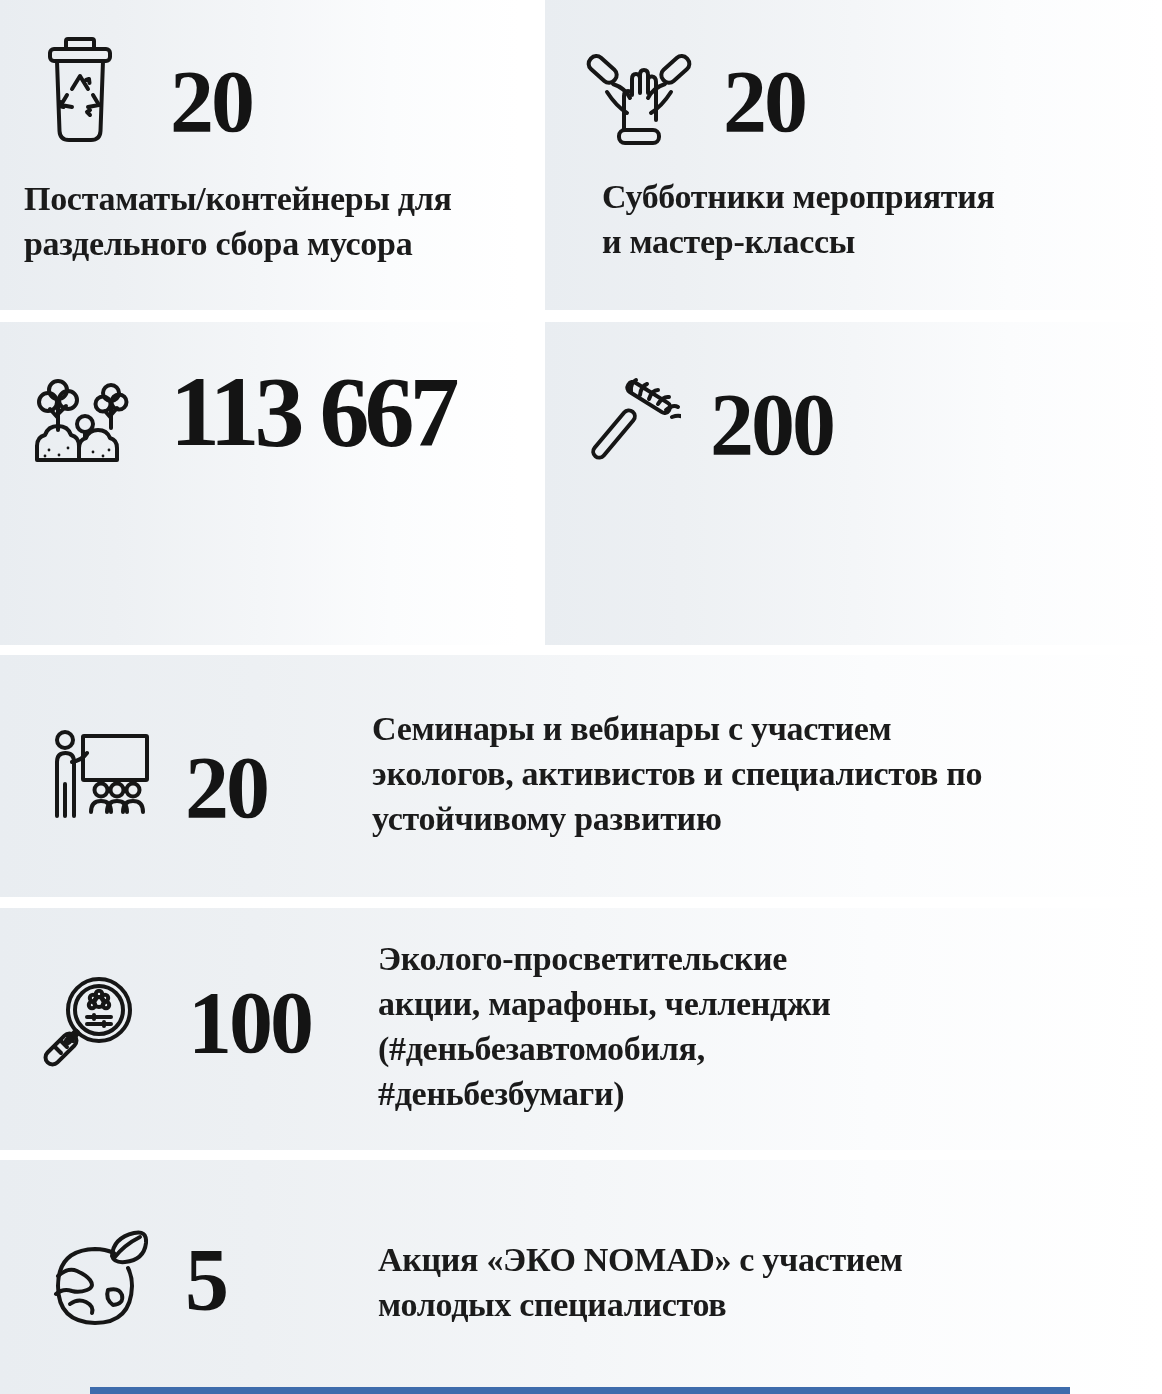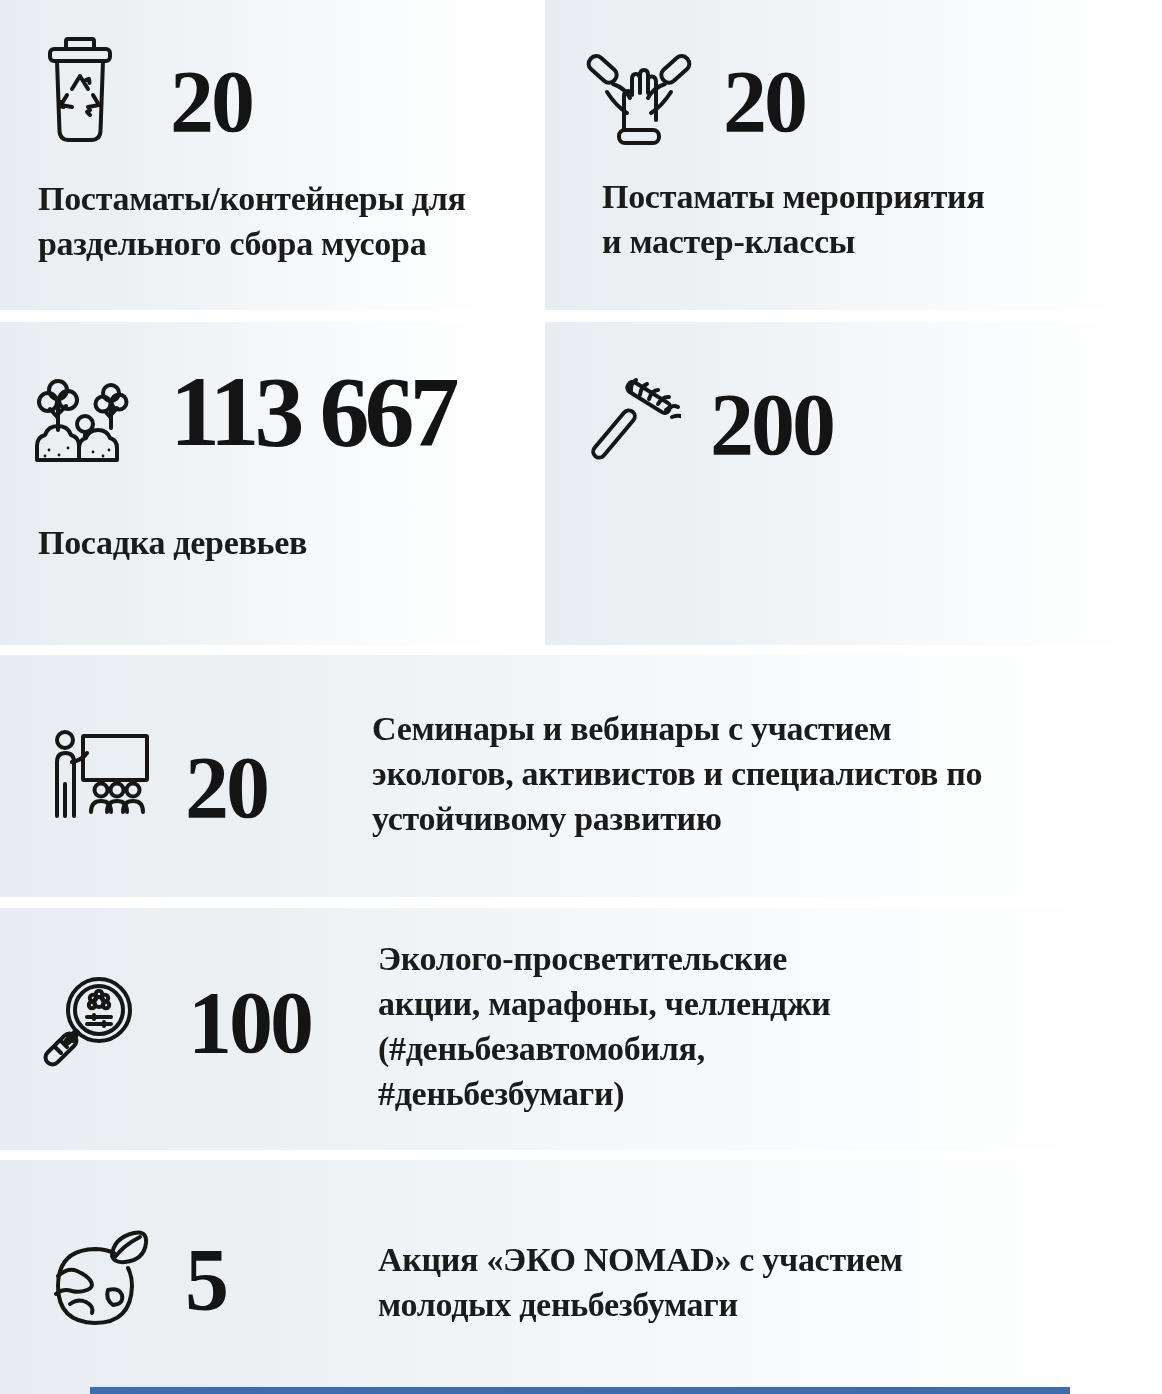--- a/index.html
+++ b/index.html
@@ -31,21 +31,21 @@
     position:absolute;
     font-weight:700;font-size:34px;line-height:1.32;
     letter-spacing:-0.3px;color:#1b1b1b;white-space:pre-line;
   }
   .icon{position:absolute;display:block;}
   .icon svg{display:block;width:100%;height:100%;}
 
   
   .c1 .icon{left:33px;top:36px;width:94px;height:114px;}
   .c1 .value{left:170px;top:58px;}
-  .c1 .label{left:38px;top:177px;width:480px;}
+  .c1 .label{left:24px;top:177px;width:480px;}
   
   .c2 .icon{left:40px;top:46px;width:108px;height:106px;}
   .c2 .value{left:178px;top:58px;}
   .c2 .label{left:57px;top:175px;width:460px;}
   
   .c3 .icon{left:33px;top:46px;width:106px;height:96px;}
   .c3 .value{left:170px;top:40px;font-size:100px;letter-spacing:-5px;}
   .c3 .label{left:38px;top:199px;width:470px;}
   
   .c4 .icon{left:38px;top:44px;width:98px;height:104px;}
@@ -98,21 +98,21 @@
       <rect x="74" y="16" width="32" height="15" rx="7" transform="rotate(-42 90 23)"></rect>
       <path d="M28 38 q12 4 17 14"></path>
       <path d="M22 46 q9 14 20 21"></path>
       <path d="M80 38 q-12 4 -17 14"></path>
       <path d="M86 46 q-9 14 -20 21"></path>
       <path d="M39 84 V50 q0 -5 4 -5 t4 4 v-16 q0 -5 4 -5 t4 5 v14 v-18 q0 -5 4 -5 t4 5 v18 v-12 q0 -5 4 -4.5 t4 5.5 v38"></path>
       <rect x="34" y="84" width="40" height="13" rx="6"></rect>
     </svg>
   </span>
   <div class="value">20</div>
-  <div class="label">Постаматы мероприятия
+  <div class="label">Субботники мероприятия
 и мастер-классы</div>
 </div>
 
 <div class="card c3">
   <span class="icon">
     <svg viewBox="0 0 106 96" fill="none" stroke="#161616" stroke-width="4" stroke-linecap="round" stroke-linejoin="round">
       <circle cx="15" cy="34" r="9"></circle>
       <circle cx="35" cy="32" r="9"></circle>
       <circle cx="25" cy="22" r="9"></circle>
       <path d="M25 62 V38"></path>
@@ -131,21 +131,20 @@
       <circle cx="16" cy="82" r="1.4" fill="#161616" stroke="none"></circle>
       <circle cx="26" cy="87" r="1.4" fill="#161616" stroke="none"></circle>
       <circle cx="35" cy="80" r="1.4" fill="#161616" stroke="none"></circle>
       <circle cx="12" cy="88" r="1.4" fill="#161616" stroke="none"></circle>
       <circle cx="60" cy="84" r="1.4" fill="#161616" stroke="none"></circle>
       <circle cx="70" cy="88" r="1.4" fill="#161616" stroke="none"></circle>
       <circle cx="76" cy="82" r="1.4" fill="#161616" stroke="none"></circle>
     </svg>
   </span>
   <div class="value">113 667</div>
-  <div class="label">Посадка деревьев</div>
 </div>
 
 <div class="card c4">
   <span class="icon">
     <svg viewBox="0 0 98 104" fill="none" stroke="#161616" stroke-width="4" stroke-linecap="round" stroke-linejoin="round">
       <rect x="2" y="62" width="58" height="12" rx="6" transform="rotate(-50 31 68)"></rect>
       <rect x="42" y="26" width="48" height="11" rx="5" transform="rotate(32 66 31)"></rect>
       <path d="M48 26 q-1 -9 5 -12"></path>
       <path d="M57 29 q1 -9 7 -11"></path>
       <path d="M66 33 q3 -9 9 -9"></path>
@@ -214,16 +213,16 @@
       <path d="M66 25 q-9 -4 -19 -4 q-37 1 -37 37 t37 37 q36 0 37 -37 q0 -10 -4 -18"></path>
       <path d="M10 48 q10 -9 19 -5 t13 9 q5 7 -3 10 t-15 1 q-9 -3 -16 3"></path>
       <path d="M22 76 q8 -6 16 -2 t6 11"></path>
       <path d="M60 62 q11 -3 14 5 q2 9 -9 10 q-8 -6 -5 -15 z"></path>
       <path d="M64 28 q1 -18 22 -23 q13 -3 12 10 q-2 17 -21 19 q-11 1 -13 -6 z"></path>
       <path d="M66 30 q10 -13 26 -21"></path>
     </svg>
   </span>
   <div class="value">5</div>
   <div class="label">Акция «ЭКО NOMAD» с участием
-молодых деньбезбумаги</div>
+молодых специалистов</div>
 </div>
 
 <div class="footer-bar"></div>
 
 </body></html>

